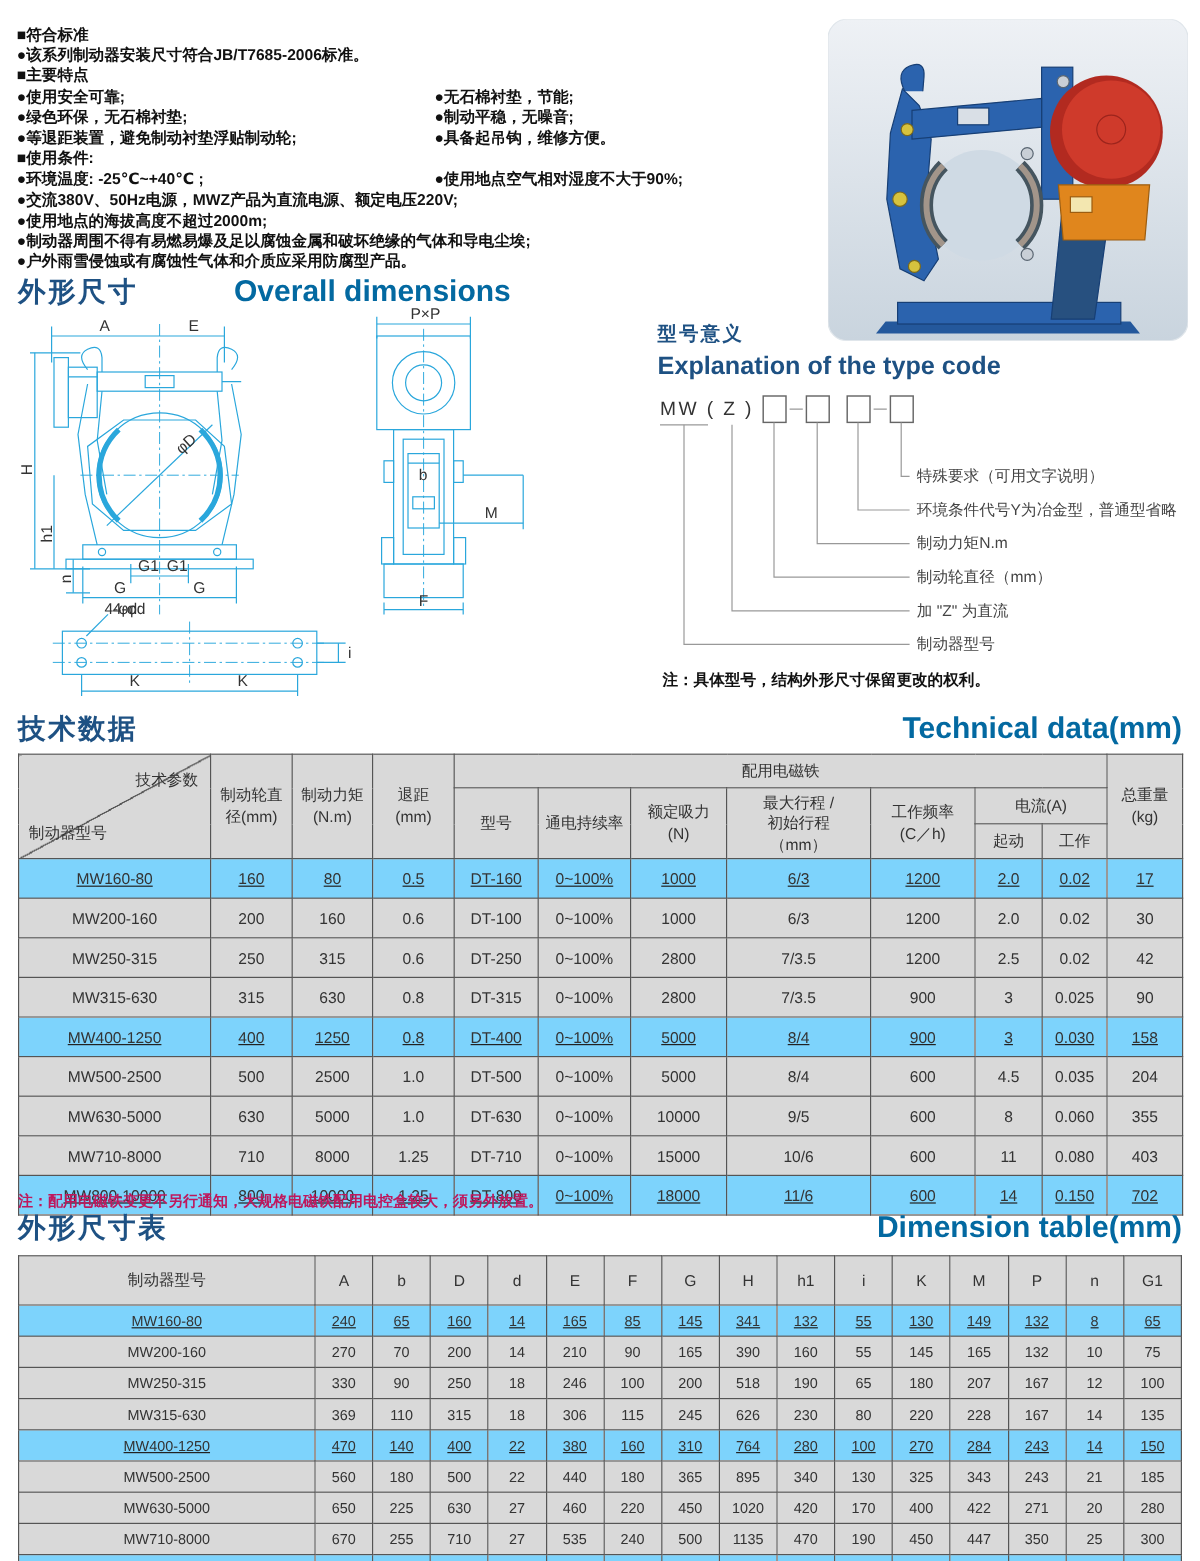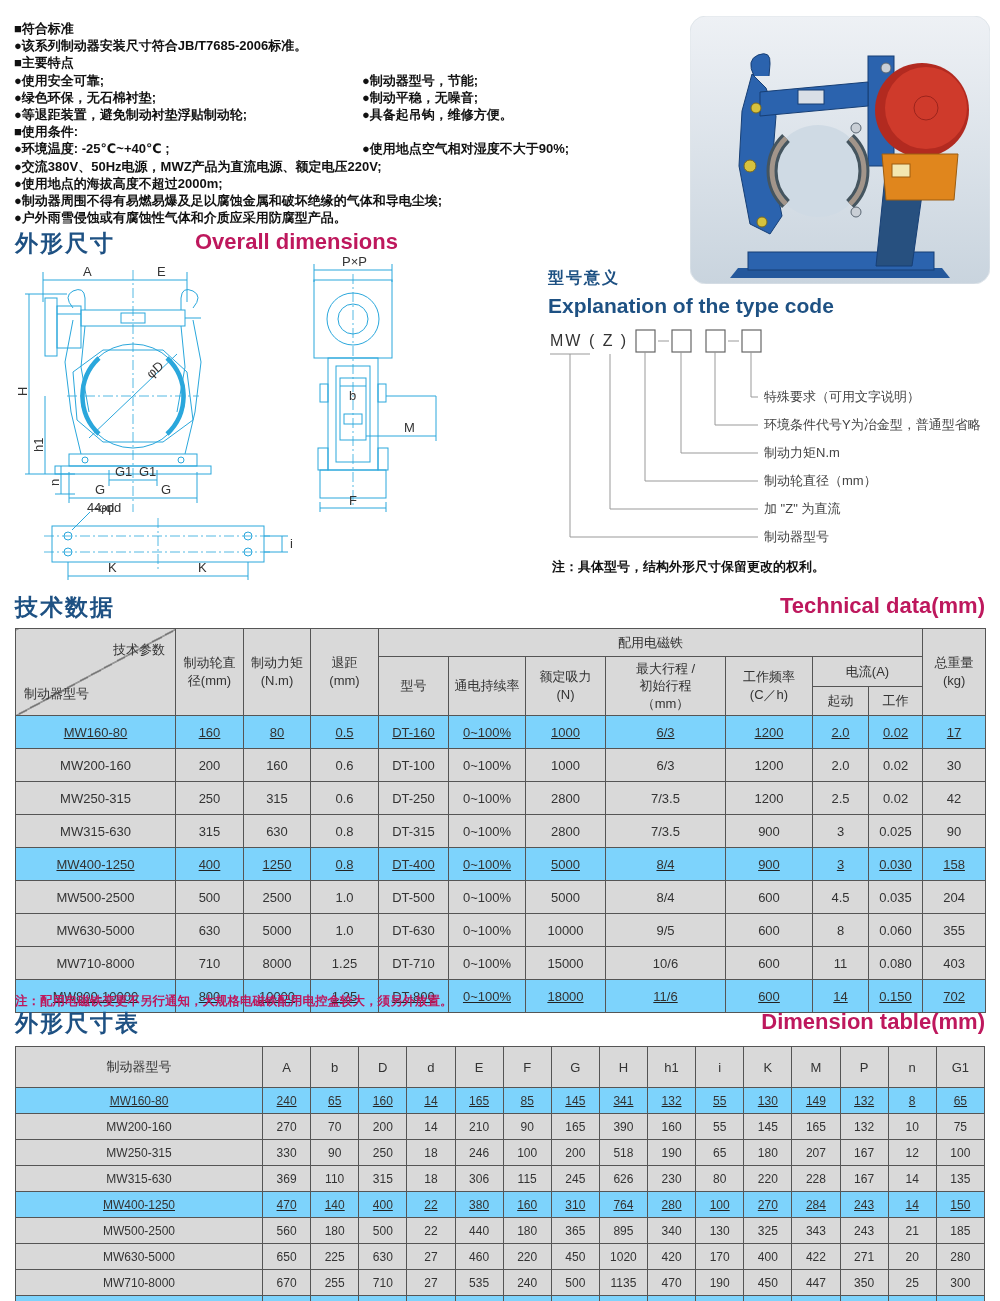--- a/index.html
+++ b/index.html
@@ -11,21 +11,21 @@
   .intro-line{position:relative;height:17.2px;line-height:17.2px;font-size:13px;font-weight:bold;
               white-space:nowrap;color:#111;}
   .il-right{position:absolute;left:348px;top:0;}
 
   
   .photo{position:absolute;left:690px;top:16px;width:300px;height:268px;}
 
   
   .sec-head{position:absolute;left:15px;width:970px;height:30px;}
   .sec-zh{position:absolute;left:0;top:0;font-size:23px;font-weight:bold;color:#1e5183;letter-spacing:2px;}
-  .sec-en{position:absolute;top:1px;font-size:22px;font-weight:bold;color:#be185d;}
+  .sec-en{position:absolute;top:1px;font-size:25px;font-weight:bold;color:#0369a1;}
   .sec-en.at180{left:180px;}
   .sec-en.right{right:0;text-align:right;}
 
   
   .dwg-svg{position:absolute;}
   .dwg-svg .ln{stroke:#2aa7dc;stroke-width:1;fill:none;}
   .dwg-svg .thick{stroke:#2aa7dc;stroke-width:4.5;fill:none;}
   .dwg-svg .cl{stroke:#2aa7dc;stroke-width:0.8;fill:none;stroke-dasharray:10 3 2 3;}
   .dwg-svg text{font-family:"Liberation Sans","DejaVu Sans",sans-serif;font-size:13px;fill:#333;}
 
@@ -86,21 +86,21 @@
         <span class="il-right"></span>
       </div>
 
       <div class="intro-line">
         <span class="il-main">■主要特点</span>
         <span class="il-right"></span>
       </div>
 
       <div class="intro-line">
         <span class="il-main">●使用安全可靠;</span>
-        <span class="il-right">●制动器型号，节能;</span>
+        <span class="il-right">●无石棉衬垫，节能;</span>
       </div>
 
       <div class="intro-line">
         <span class="il-main">●绿色环保，无石棉衬垫;</span>
         <span class="il-right">●制动平稳，无噪音;</span>
       </div>
 
       <div class="intro-line">
         <span class="il-main">●等退距装置，避免制动衬垫浮贴制动轮;</span>
         <span class="il-right">●具备起吊钩，维修方便。</span>

